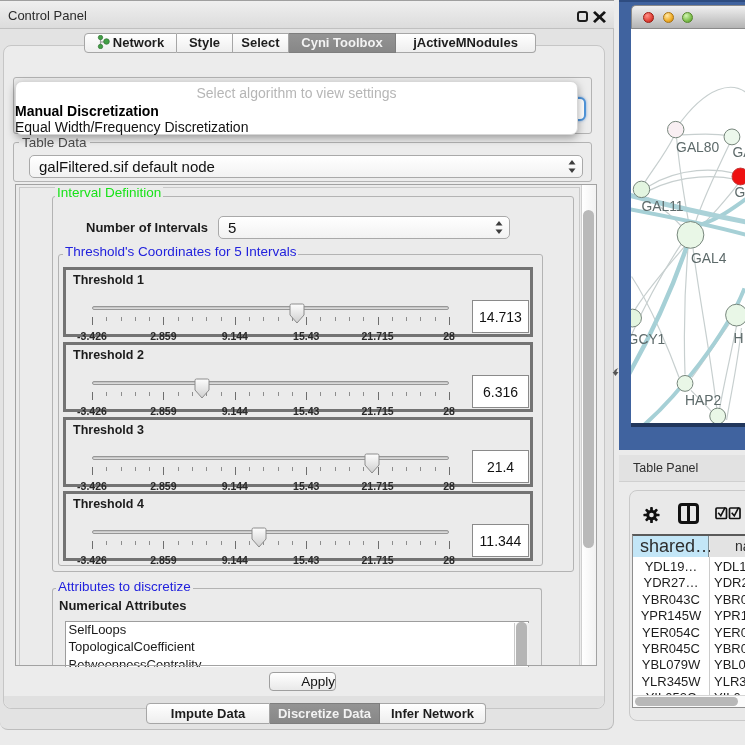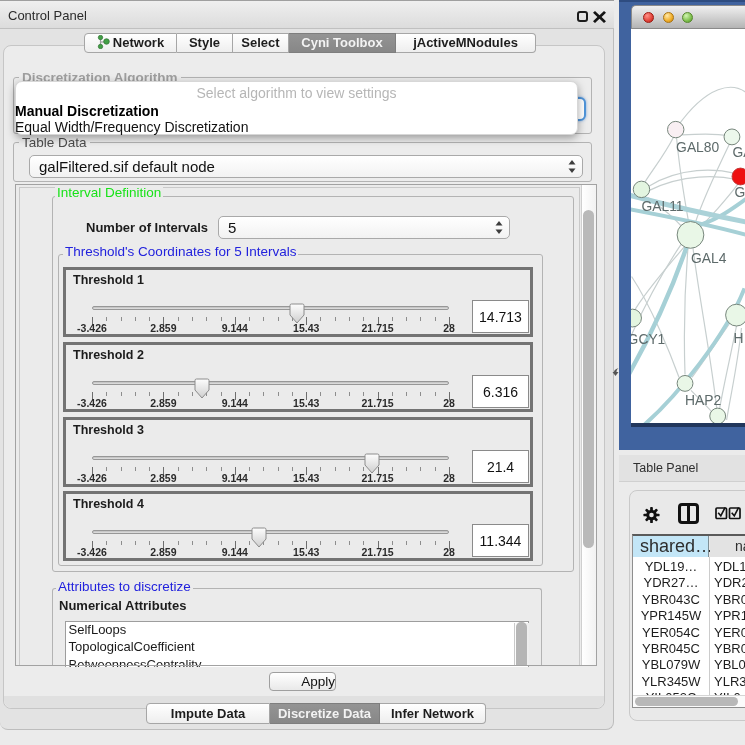--- a/index.html
+++ b/index.html
@@ -26,21 +26,20 @@
     <div class="abs" style="left:8px; top:0; height:29px; line-height:29px; font-size:13px; color:#2b2b2b;">Control Panel</div>
     <div class="abs" style="left:577px; top:10px; width:11px; height:11px; border:2px solid #1c1c1c; border-radius:3px;"></div>
     <svg class="abs" style="left:593px; top:10px;" width="13" height="12" viewBox="0 0 13 12">
       <path d="M2 0 L6.5 4.2 L11 0 L13 1.8 L8.6 6 L13 10.2 L11 12 L6.5 7.8 L2 12 L0 10.2 L4.4 6 L0 1.8 Z" fill="#151515"></path>
     </svg>
   </div>
 
   <div class="abs" style="left:3px; top:45px; width:602px; height:664px; background:#ececec; border:1px solid #c6c6c6; border-radius:8px;"></div>
 
   <div class="abs" style="left:13px; top:77px; width:579px; height:57px; border:1px solid #b3b3b3; border-radius:3px;"></div>
-  <div class="abs" style="left:19px; top:70px; font-size:13.5px; font-weight:bold; color:#9f9f9f; background:#ececec; padding:0 3px;">Discretization Algorithm</div>
 
   <div class="abs" style="left:560px; top:97px; width:26px; height:24px; background:#fff; border:2.5px solid #4f94d9; border-radius:6px; box-shadow:0 0 3px rgba(90,150,220,0.8);"></div>
 
   <div class="abs" style="left:13px; top:142px; width:579px; height:40px; border:1px solid #b3b3b3; border-radius:3px;"></div>
   <div class="abs" style="left:19px; top:134.5px; font-size:13.5px; color:#4c4c4c; background:#ececec; padding:0 3px;">Table Data</div>
   <div class="combo" style="left:29px; top:155px; width:554px; height:23px;">
       <span style="padding-left:9px;">galFiltered.sif default node</span>
       <svg class="arr" width="8" height="13" viewBox="0 0 8 13">
         <path d="M4 0 L7.5 4.5 L0.5 4.5 Z" fill="#3c3c3c"></path>
         <path d="M4 13 L7.5 8.5 L0.5 8.5 Z" fill="#3c3c3c"></path>
@@ -326,18 +325,18 @@
   .light { position:absolute; top:6px; width:11px; height:11px; border-radius:50%; }
   .tab { display:inline-block; height:20px; line-height:18px; font-size:13px; font-weight:bold; color:#1d1d1d; background:linear-gradient(#ffffff,#eeeeee); border:1px solid #a6a6a6; border-left:none; text-align:center; vertical-align:top; }
   .tab.first { border-left:1px solid #a6a6a6; border-radius:4px 0 0 4px; }
   .tab.last { border-radius:0 4px 4px 0; }
   .tab.sel { background:linear-gradient(#949494,#878787); color:#f3f3f3; border-color:#7e7e7e; }
   .thp { position:absolute; left:63px; width:470px; height:70px; background:#ebebeb; border:3px solid #737373; }
   .thp .tlabel { position:absolute; left:7px; top:2.5px; font-size:12.5px; font-weight:bold; color:#1c1c1c; }
   .thp .track { position:absolute; left:26px; top:36px; width:357px; height:4px; background:linear-gradient(#bdbdbd,#e3e3e3); border:1px solid #979797; border-radius:3px; }
   .thp .ticks { position:absolute; left:26px; top:47px; width:358px; height:4px; background:repeating-linear-gradient(to right,#8d8d8d 0 1px,transparent 1px 14.28px); }
   .thp .mtick { position:absolute; top:47px; width:1px; height:8px; background:#6e6e6e; }
-  .thp .tl { position:absolute; top:52px; font-size:10.5px; font-weight:bold; color:#2a2a2a; transform:translateX(-50%); }
+  .thp .tl { position:absolute; top:60px; font-size:10.5px; font-weight:bold; color:#2a2a2a; transform:translateX(-50%); }
   .thp .vbox { position:absolute; left:406px; top:30px; width:57px; height:33px; background:#fff; border:1px solid #8a8a8a; font-size:14px; color:#111; text-align:center; line-height:33px; }
   .trow { height:16.4px; line-height:16.4px; font-size:13px; color:#1d1d1d; white-space:nowrap; }
   .trow .c1 { display:inline-block; width:76px; text-align:center; }
   .trow .c2 { display:inline-block; padding-left:5px; }
 </style>
 
 </body></html>

